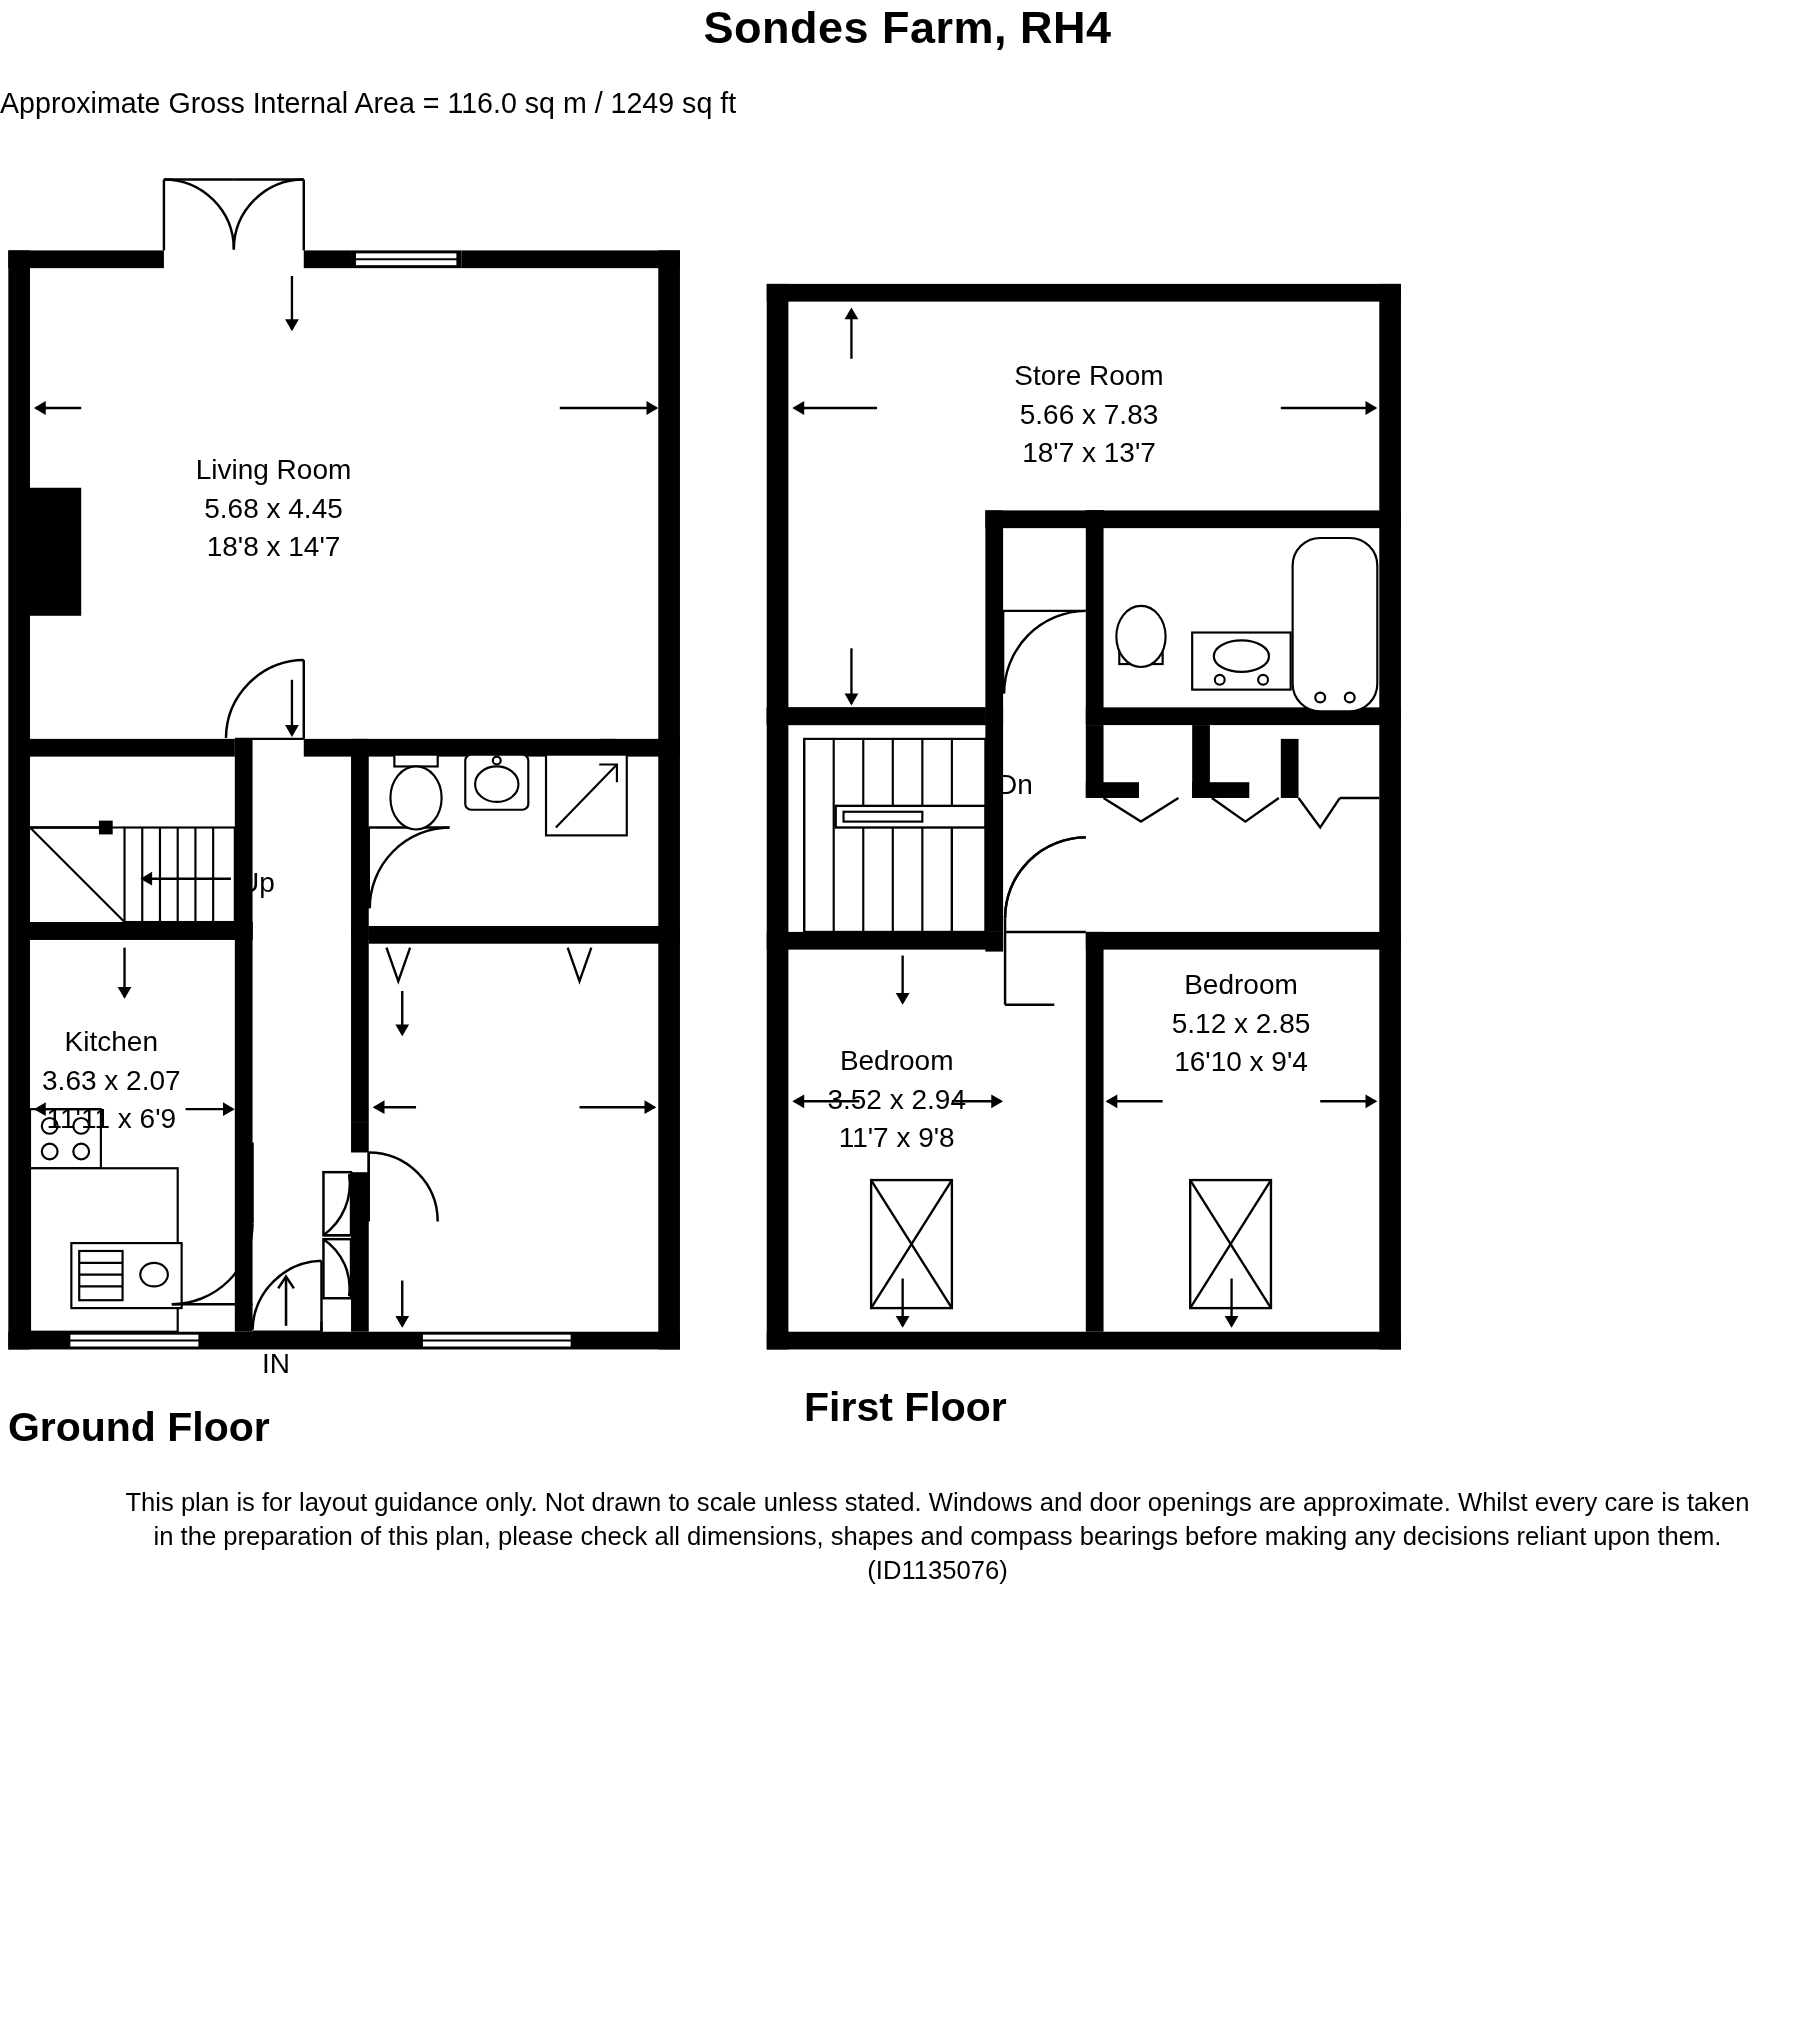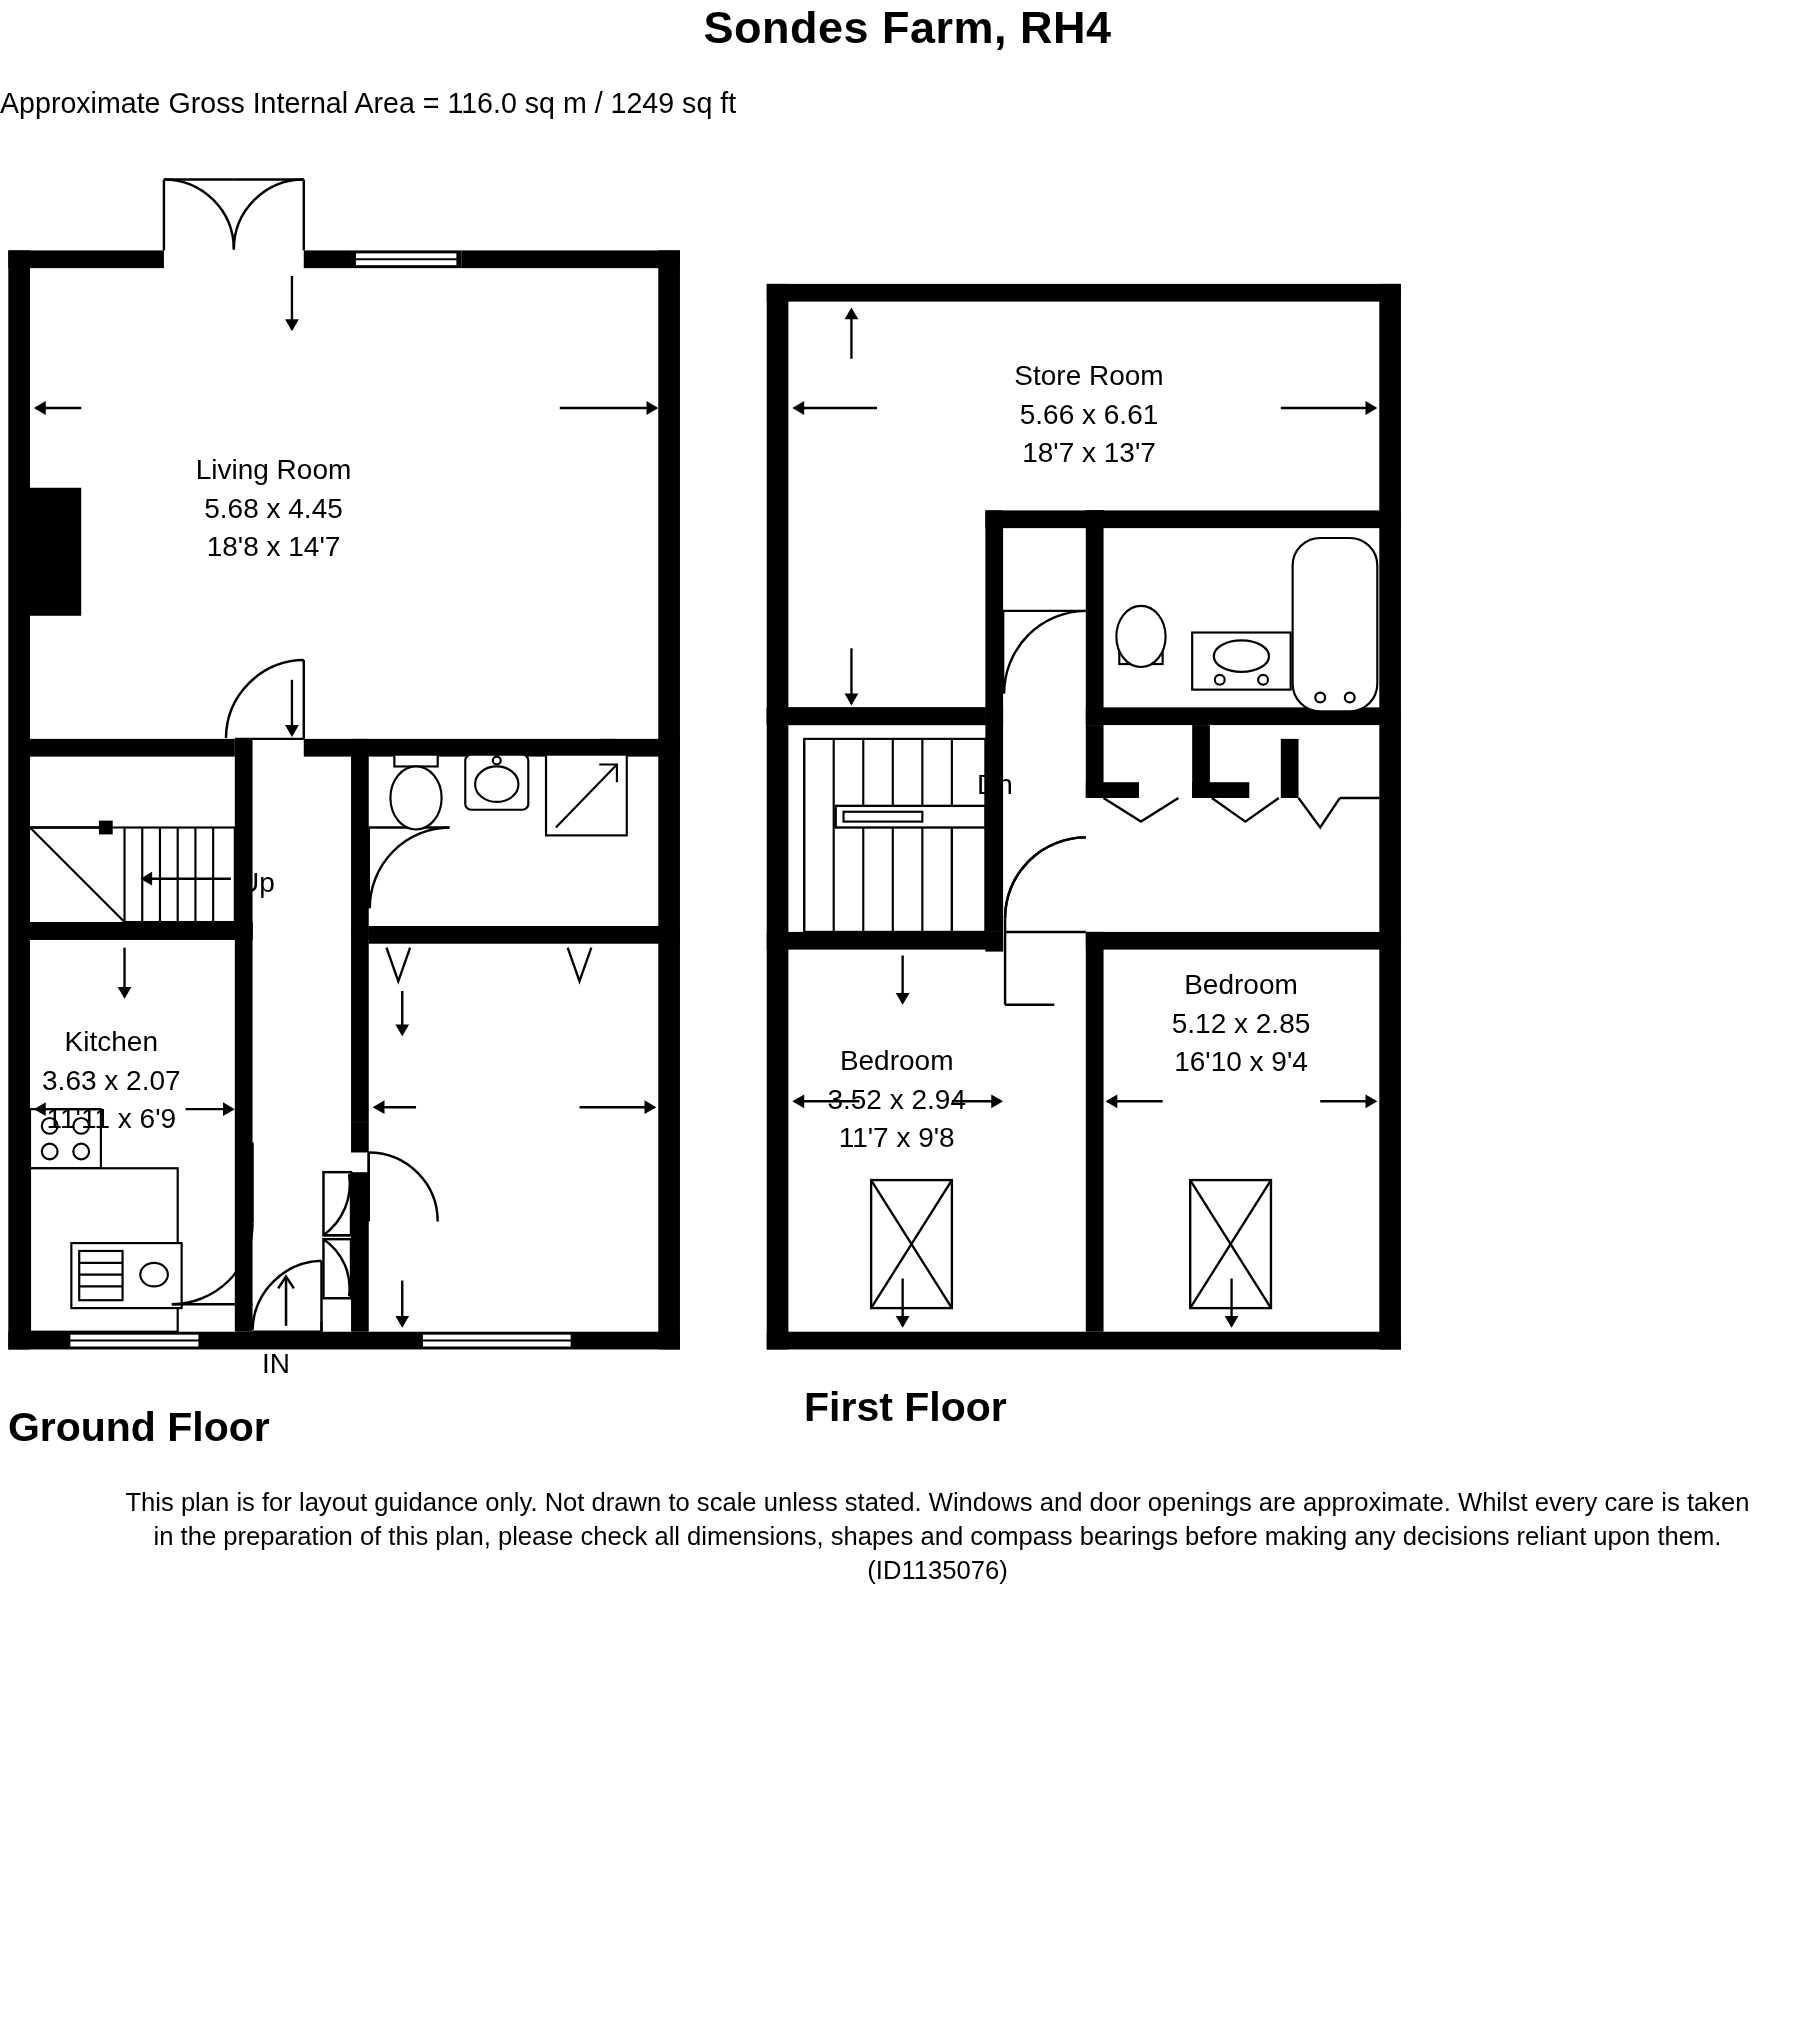--- a/index.html
+++ b/index.html
@@ -391,35 +391,35 @@
       <line x1="600" y1="968" x2="656" y2="968"></line>
       <polyline points="646,961 658,968 646,975" stroke="none"></polyline>
 
       <line x1="510" y1="1148" x2="510" y2="1196"></line>
       <polyline points="503,1186 510,1198 517,1186" stroke="none"></polyline>
     </g>
   </svg>
 
   <div class="lbl" style="left:158px; top:209px; width:404px;">
     <div>Store Room</div>
-    <div>5.66 x 6.61</div>
+    <div>5.66 x 7.83</div>
     <div>18'7 x 13'7</div>
   </div>
 
   <div class="lbl" style="left:19.7px; top:894px; width:296px;">
     <div>Bedroom</div>
     <div>3.52 x 2.94</div>
     <div>11'7 x 9'8</div>
   </div>
 
   <div class="lbl" style="left:364px; top:818px; width:296px;">
     <div>Bedroom</div>
     <div>5.12 x 2.85</div>
     <div>16'10 x 9'4</div>
   </div>
 
-  <div class="lbl" style="left:248px; top:618px;">Dn</div>
+  <div class="lbl" style="left:268px; top:618px;">Dn</div>
 </div>
 
 <div class="floor-label" id="ground-floor-label">Ground Floor</div>
 <div class="floor-label" id="first-floor-label">First Floor</div>
 <div id="disclaimer">This plan is for layout guidance only. Not drawn to scale unless stated. Windows and door openings are approximate. Whilst every care is taken in the preparation of this plan, please check all dimensions, shapes and compass bearings before making any decisions reliant upon them. (ID1135076)</div>
 
 
 </body></html>

